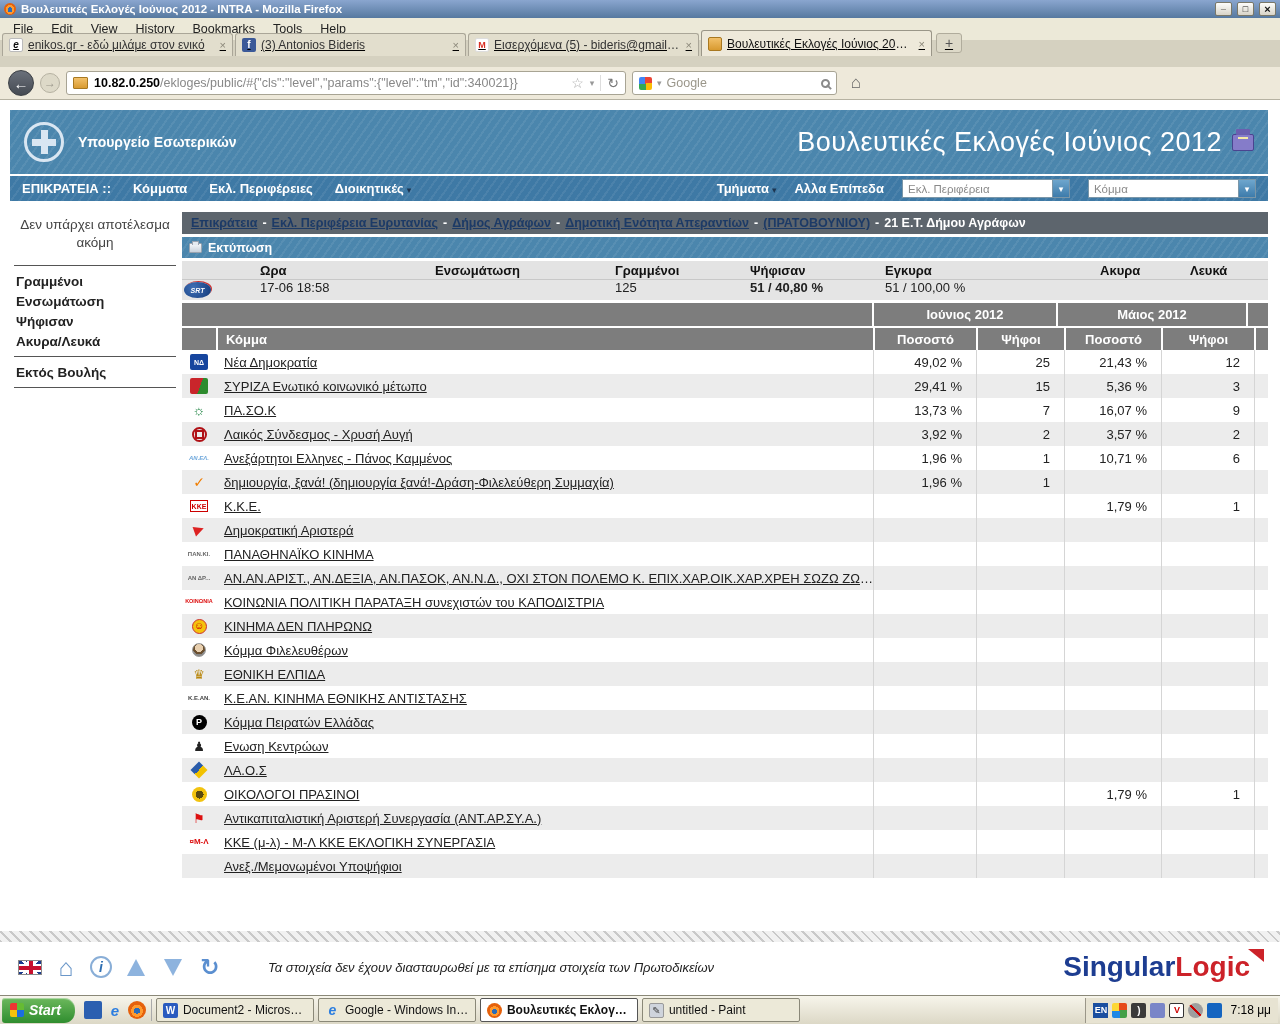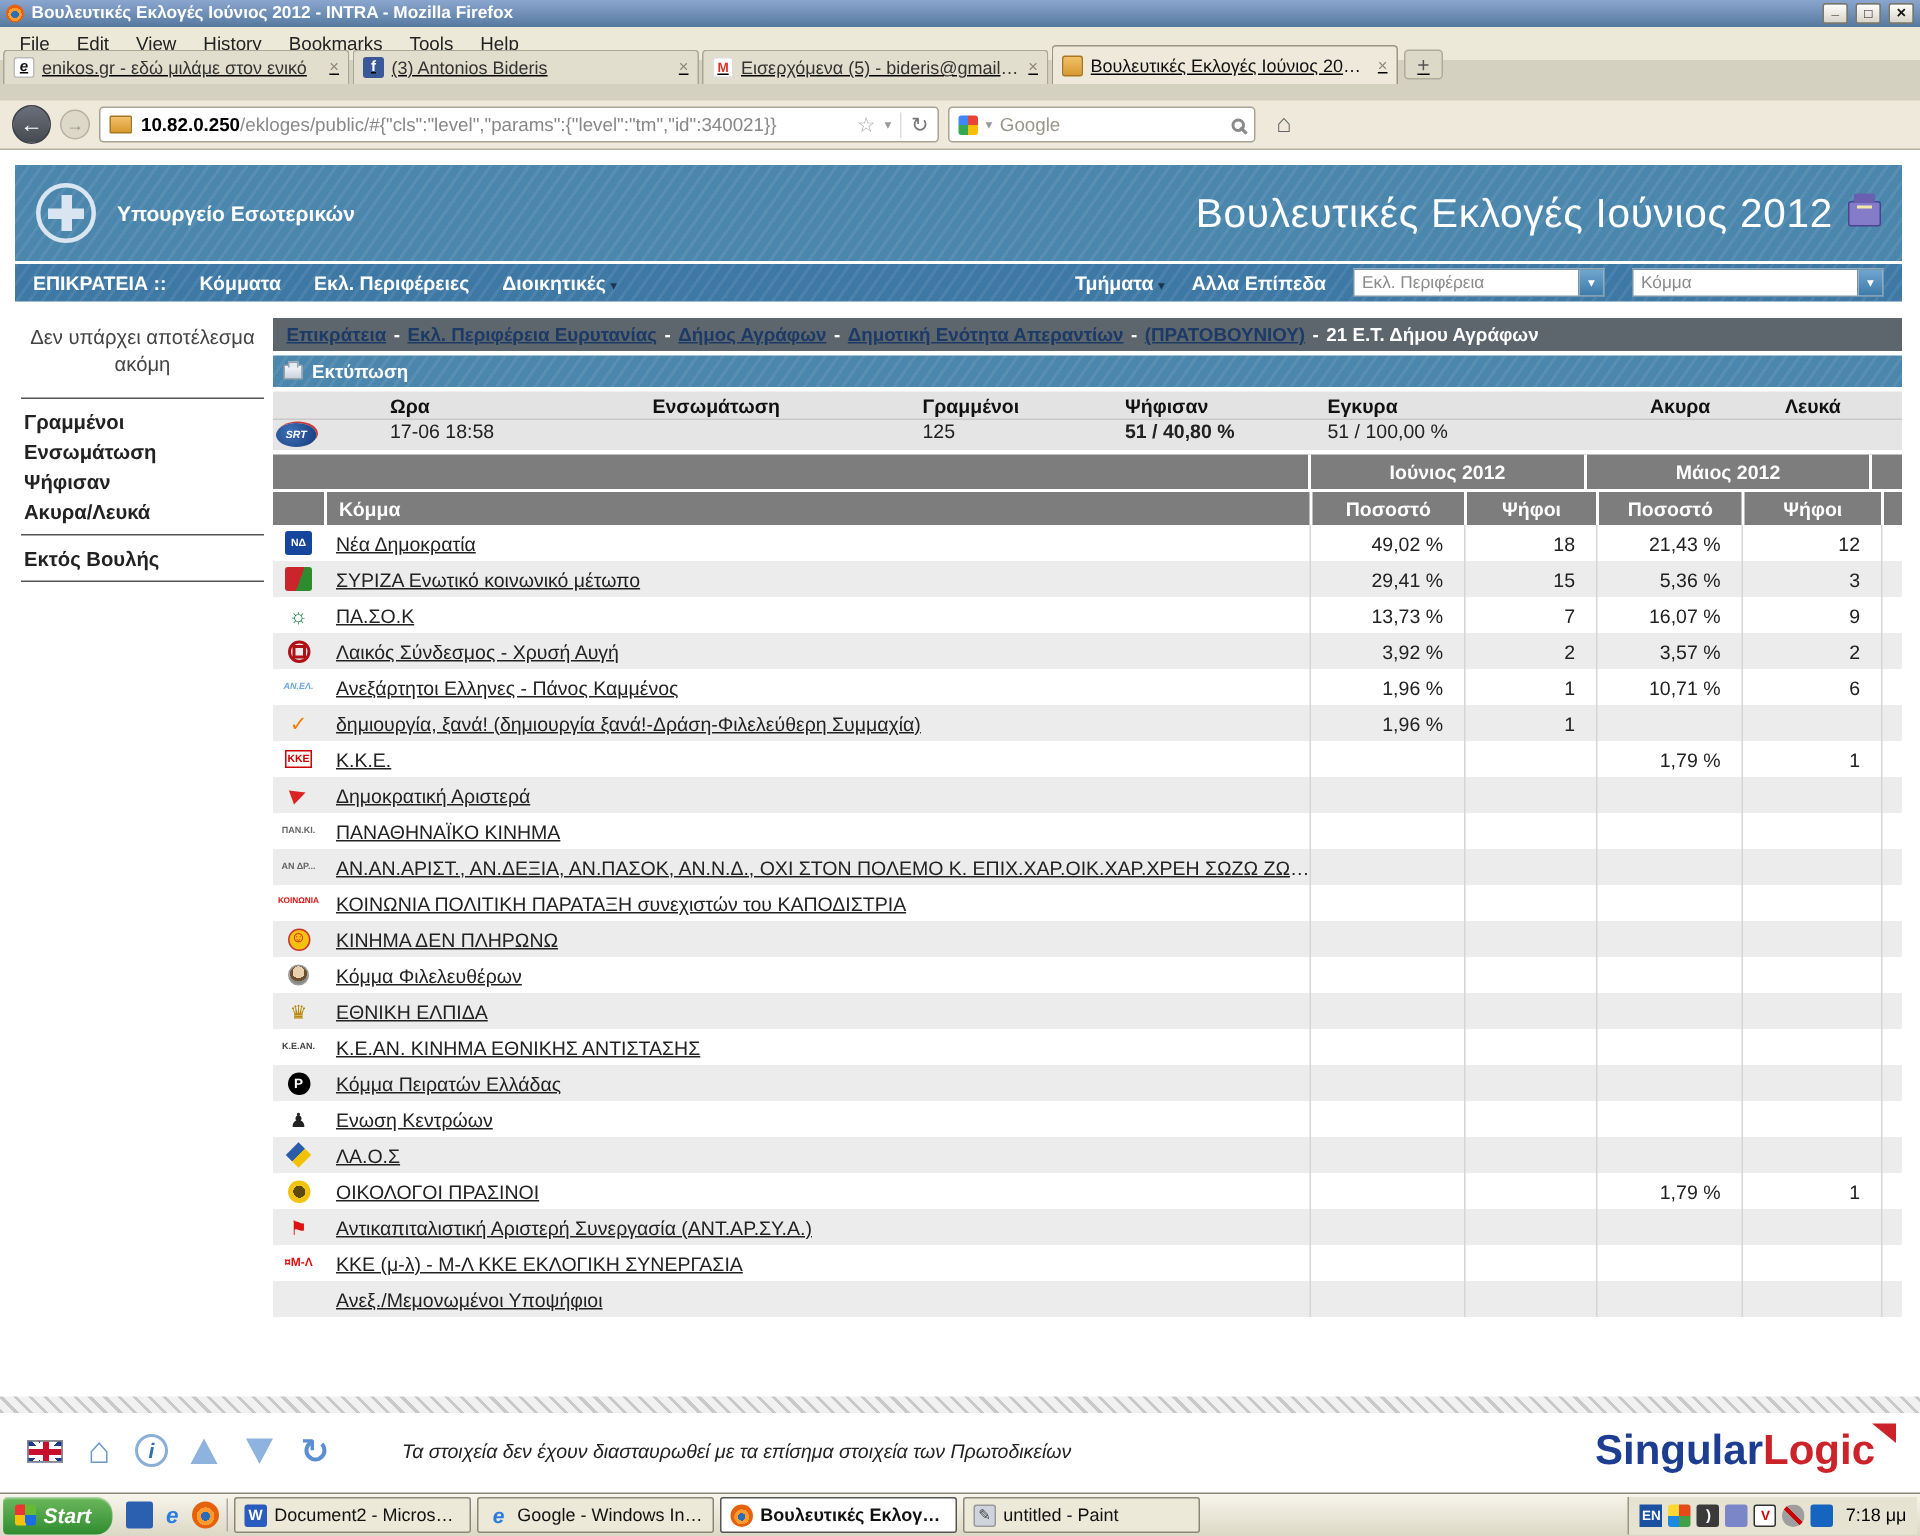--- a/index.html
+++ b/index.html
@@ -449,21 +449,21 @@
               <div class="ch-cell" style="width: 93px;">Ψήφοι</div>
               <div class="ch-cell" style="width: 14px;"></div>
             </div>
           <div>
               <div class="prow">
                 <div class="c-icon">
                   <span class="picon picon-nd"></span>
                 </div>
                 <div class="c-name"><a class="party-link">Νέα Δημοκρατία</a></div>
                 <div class="c-val" style="width: 103px;">49,02 %</div>
-                <div class="c-val" style="width: 88px;">18</div>
+                <div class="c-val" style="width: 88px;">25</div>
                 <div class="c-val" style="width: 97px;">21,43 %</div>
                 <div class="c-val" style="width: 93px;">12</div>
                 <div class="c-sp"></div>
               </div>
               <div class="prow">
                 <div class="c-icon">
                   <span class="picon picon-syriza"></span>
                 </div>
                 <div class="c-name"><a class="party-link">ΣΥΡΙΖΑ Ενωτικό κοινωνικό μέτωπο</a></div>
                 <div class="c-val" style="width: 103px;">29,41 %</div>

